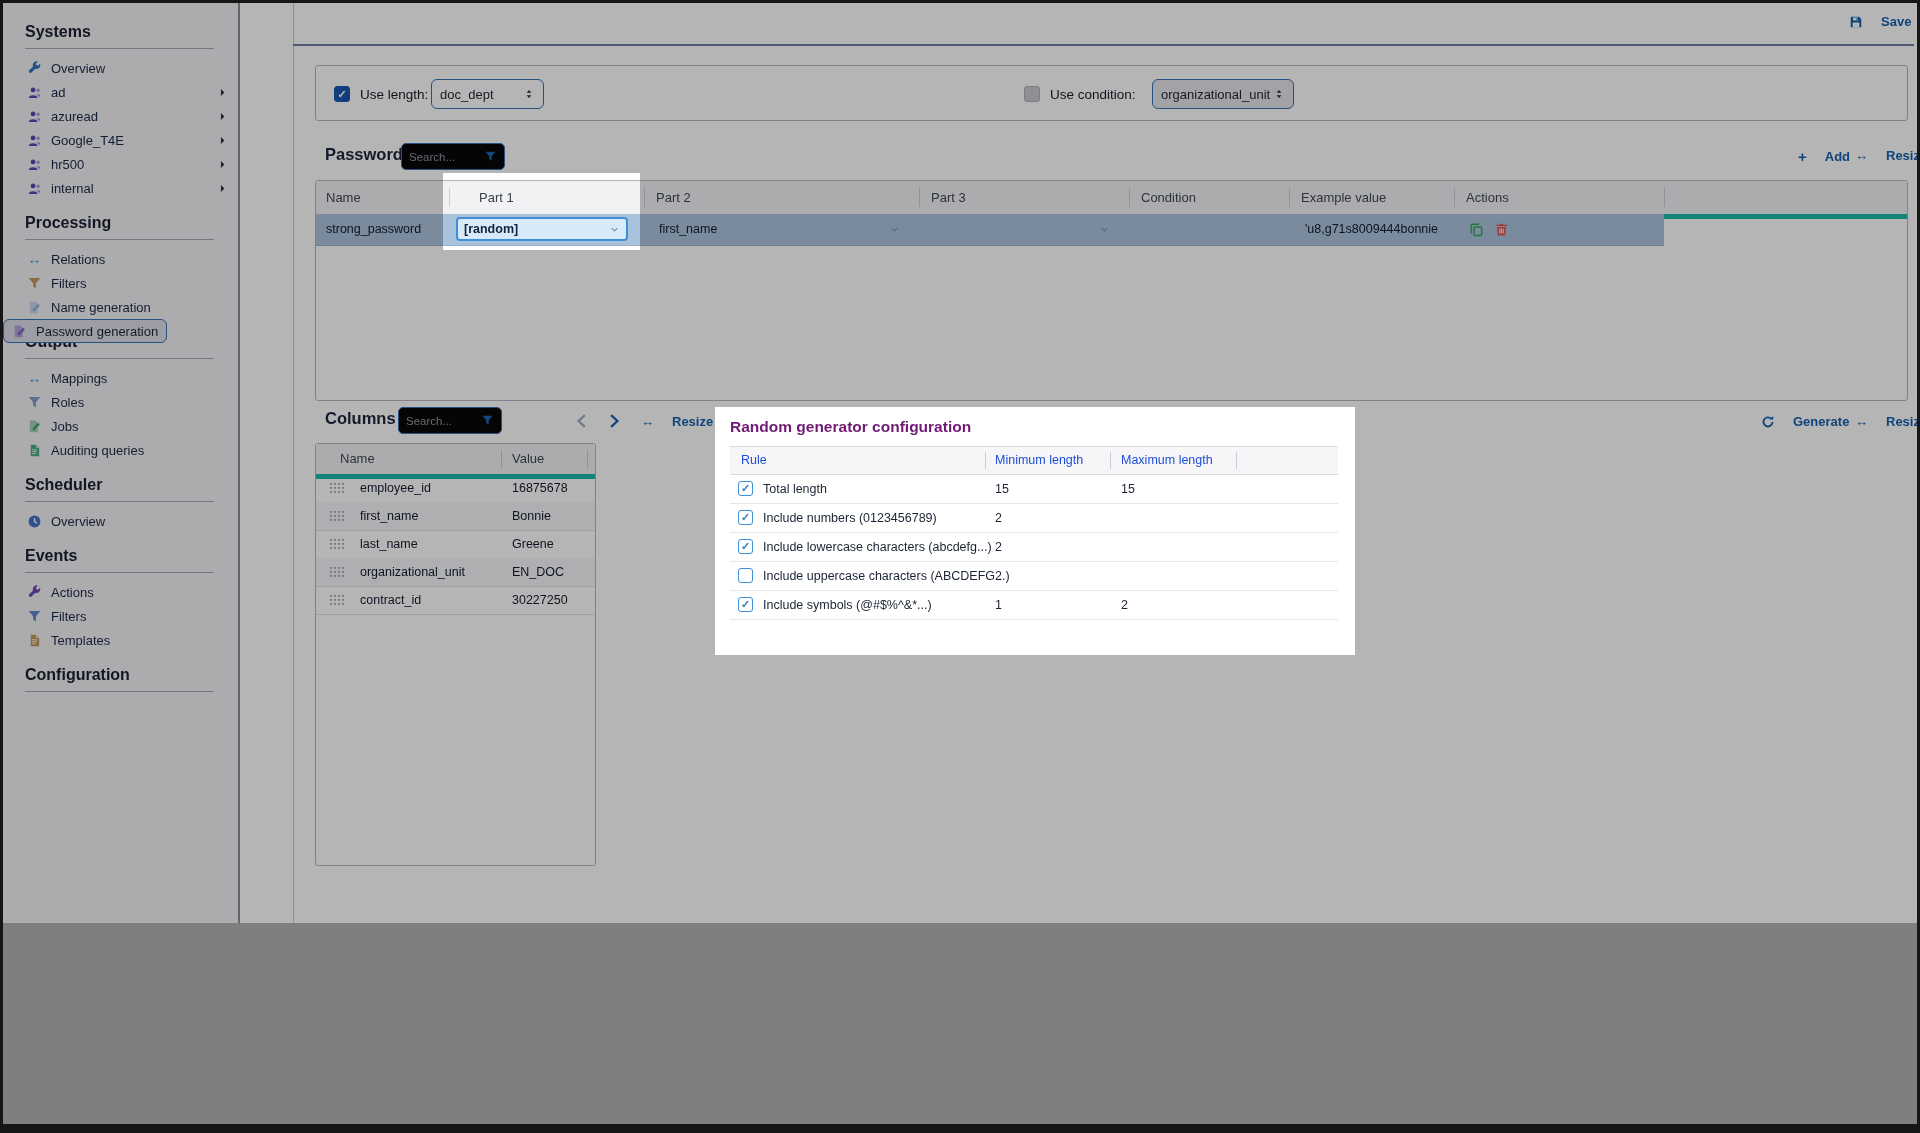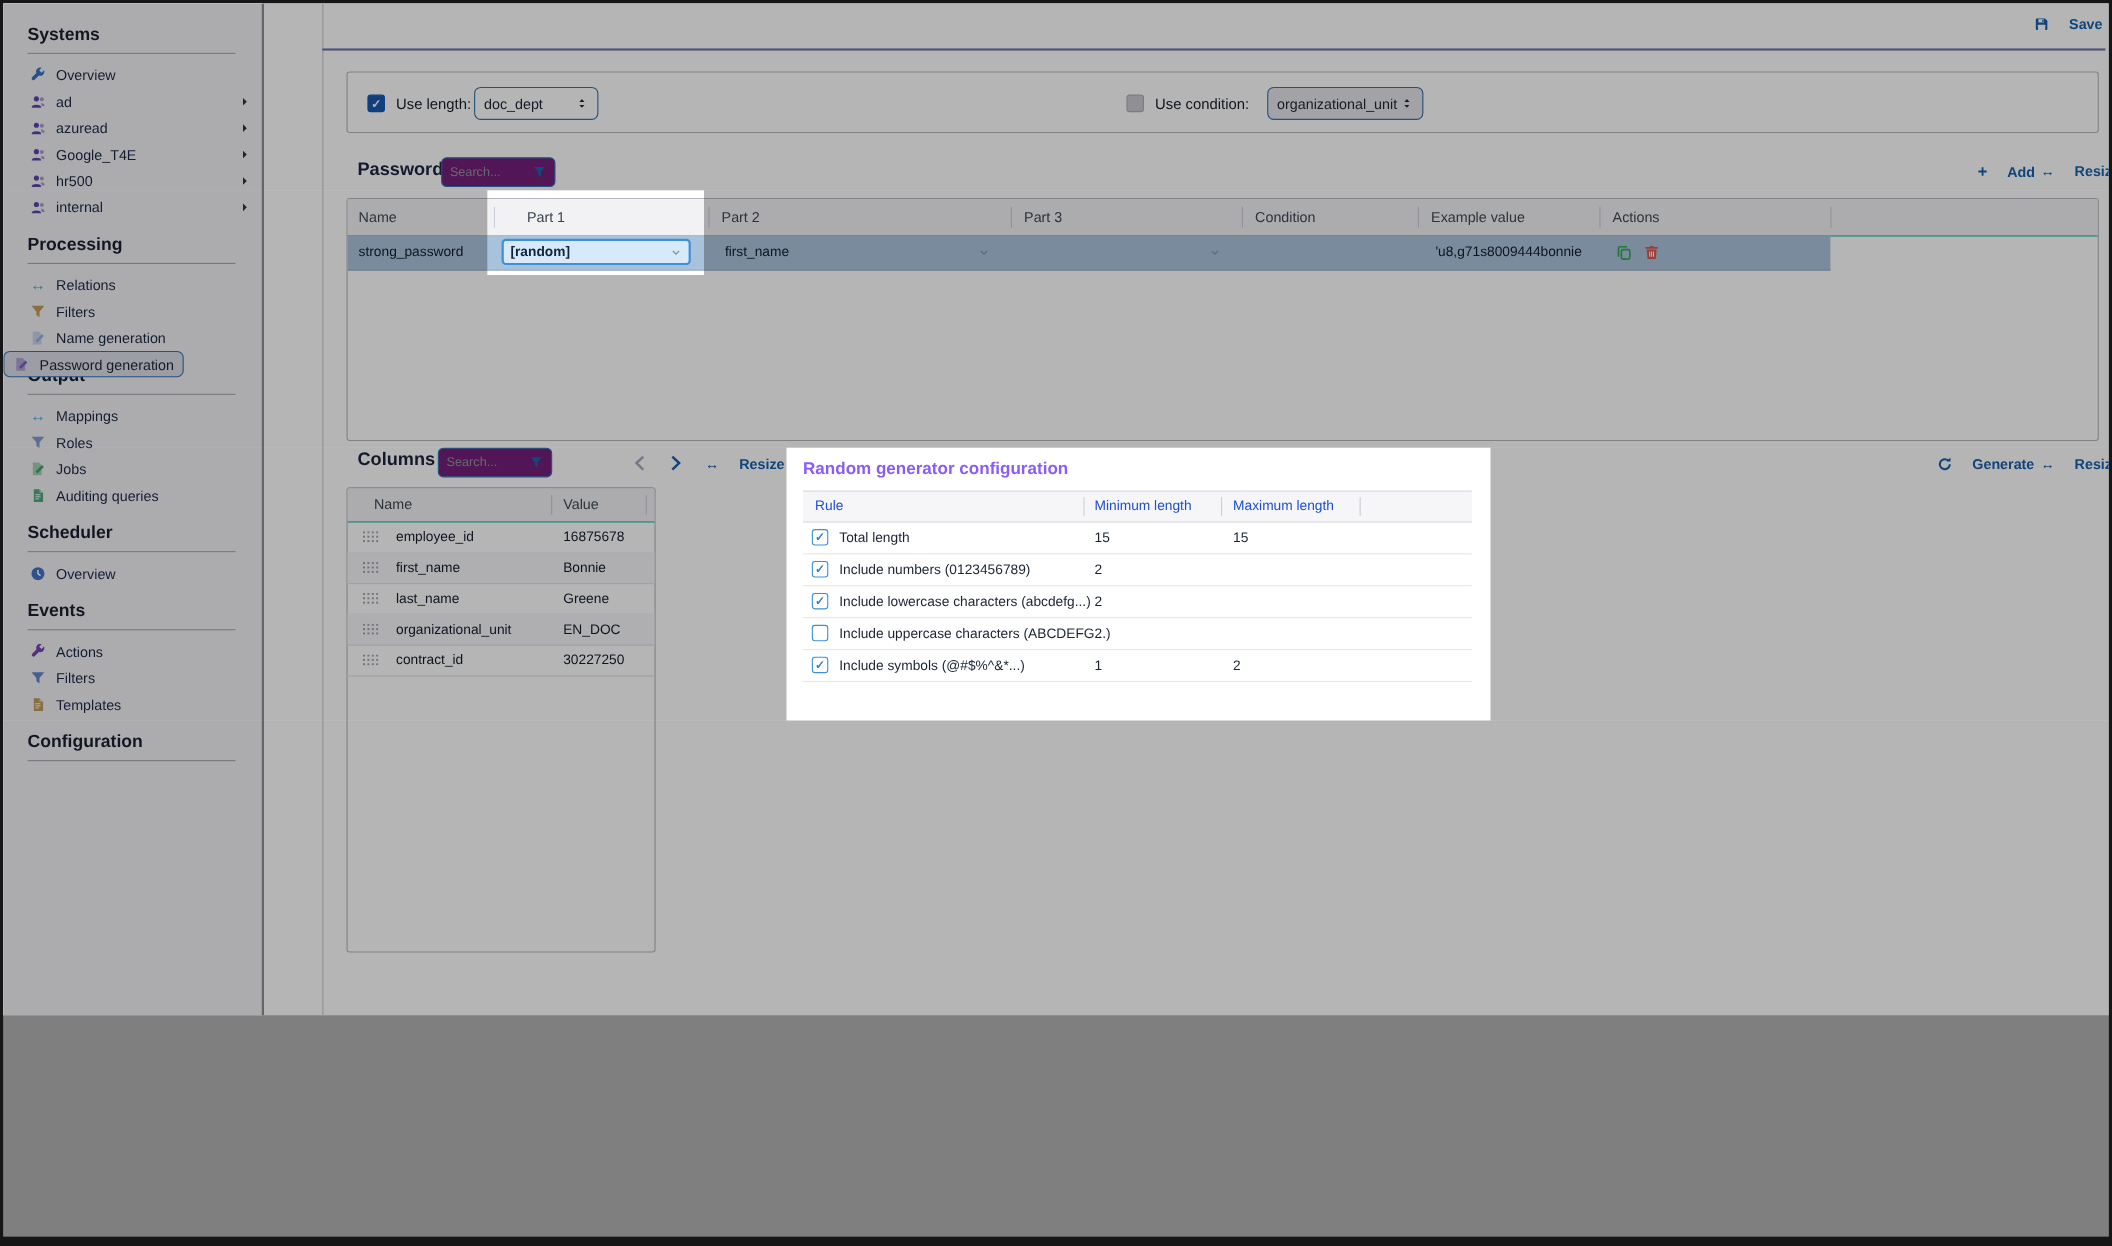--- a/index.html
+++ b/index.html
@@ -14,44 +14,44 @@
   .sb-it.sel{background:#dcdce6;}
   .sb-it .chev{margin-left:auto;color:#2a2a33;}
   .ic{width:15px;height:15px;flex:0 0 auto;}
   .ic-txt{width:15px;font-size:14px;font-weight:700;text-align:center;flex:0 0 auto;line-height:1;}
   
   .v-rule{position:absolute;left:290px;top:0;width:1px;height:920px;background:#cacace;}
   .topline{position:absolute;left:290px;top:41px;width:1621px;height:2px;background:#6b7aa0;}
   .blue-btn{position:absolute;display:flex;align-items:center;gap:18px;color:#0f5cab;font-size:13px;font-weight:600;cursor:pointer;white-space:nowrap;}
   .ttl{position:absolute;font-size:16.5px;font-weight:700;color:#141f38;}
   .panel{position:absolute;background:#fff;border:1px solid #b4b4bc;border-radius:3px;box-sizing:border-box;}
-  .search{position:absolute;display:flex;align-items:center;justify-content:space-between;border:1.6px solid #2e6fb0;border-radius:5px;padding:0 7px;box-sizing:border-box;background:#701a75;}
+  .search{position:absolute;display:flex;align-items:center;justify-content:space-between;border:1.6px solid #2e6fb0;border-radius:5px;padding:0 7px;box-sizing:border-box;background:#000000;}
   .search .ph{font-size:11.5px;color:#90909c;}
   .sel{position:absolute;display:flex;align-items:center;justify-content:space-between;border:1.6px solid #2e6fb0;border-radius:6px;padding:0 8px;box-sizing:border-box;background:#fff;font-size:13px;color:#17202e;cursor:pointer;}
   .sel.gray{background:#e4e4ea;}
   .cbf{position:absolute;width:16px;height:16px;border-radius:3px;box-sizing:border-box;background:#c9c9cf;border:1px solid #ababb4;cursor:pointer;}
   .cbf.on{background:#1255ad;border-color:#1255ad;color:#fff;display:flex;align-items:center;justify-content:center;font-size:11px;font-weight:700;}
   .cbf:not(.on) .mk{display:none;}
   .lbl{position:absolute;font-size:13.5px;color:#10151f;}
   
-  .thead{position:absolute;left:0;right:0;top:0;background:#f2f2f4;border-bottom:1px solid #14b8a6;}
+  .thead{position:absolute;left:0;right:0;top:0;background:#f2f2f4;border-bottom:5px solid #14b8a6;}
   .th{position:absolute;font-size:13px;color:#39434f;white-space:nowrap;}
   .sep{position:absolute;width:1px;background:#c9cdd6;}
   .pw-row{position:absolute;left:0;top:33px;width:1348px;height:31px;background:#a9c2db;border-bottom:1px solid #9ab0c4;cursor:pointer;}
   .cell{position:absolute;font-size:12.5px;color:#0c1626;line-height:31px;white-space:nowrap;}
   .dd{position:absolute;left:140px;top:3px;width:172px;height:24px;background:#d8e9f9;border:2px solid #3e8ed8;border-radius:4px;box-sizing:border-box;display:flex;align-items:center;justify-content:space-between;padding:0 6px;cursor:pointer;}
   .dd .dd-t{font-size:12.5px;font-weight:700;color:#13233f;}
   .chev-d{color:#7d93ab;}
   .col-row{position:absolute;left:0;right:0;height:28px;border-bottom:1px solid #e2e2e8;}
   .col-row.alt{background:#f6f6f9;}
   .col-row .cell{line-height:28px;}
   .drag{position:absolute;left:14px;top:9px;color:#9aa0aa;cursor:grab;}
   
   .gen{position:absolute;left:712px;top:404px;width:640px;height:248px;background:#fff;}
-  .gen .g-title{position:absolute;left:15px;top:11px;font-size:15.5px;font-weight:700;color:#8b5cf6;}
+  .gen .g-title{position:absolute;left:15px;top:11px;font-size:15.5px;font-weight:700;color:#701a75;}
   .g-table{position:absolute;left:15px;top:39px;width:608px;}
   .g-head{position:relative;height:27px;background:#f6f6f8;border-top:1px solid #d9d9e0;border-bottom:1px solid #d9d9e0;}
   .g-head .th{color:#1d4ed8;font-size:12.5px;line-height:27px;}
   .g-row{position:relative;height:28px;border-bottom:1px solid #e6e6ec;}
   .g-txt{position:absolute;font-size:12.5px;color:#1a2433;line-height:28px;white-space:nowrap;}
   .cb2{position:absolute;left:8px;top:6px;width:15px;height:15px;border:1.6px solid #3d8fd9;border-radius:3px;box-sizing:border-box;display:flex;align-items:center;justify-content:center;font-size:11px;font-weight:700;color:#2f7fd0;background:#fff;cursor:pointer;}
   .cb2:not(.checked) .mk{display:none;}
   
   .nav{position:absolute;width:18px;height:18px;cursor:pointer;}
   

